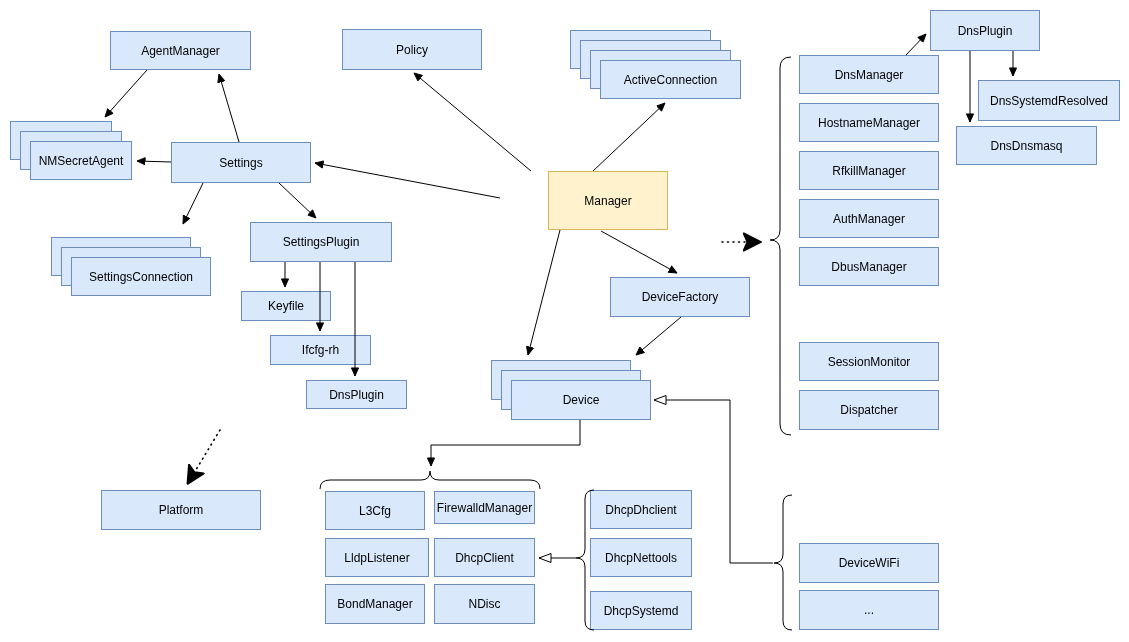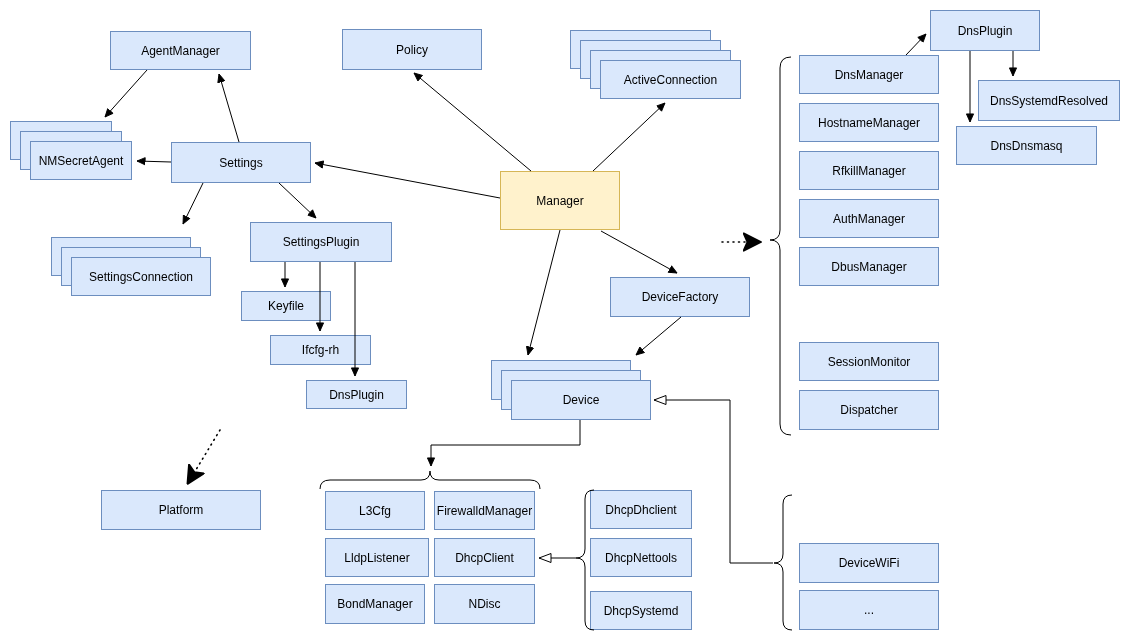--- a/index.html
+++ b/index.html
@@ -11,20 +11,21 @@
   .node{
     position:absolute;box-sizing:border-box;
     background:var(--node-fill,#dae8fc);
     border:1px solid var(--node-stroke,#6c8ebf);
     display:flex;align-items:center;justify-content:center;text-align:center;
     white-space:nowrap;
   }
   .node.yellow{
     background:var(--manager-fill,#fff2cc);
     border-color:var(--manager-stroke,#d6b656);
+    margin-left:48px;
   }
   .layer{
     position:absolute;box-sizing:border-box;
     background:var(--node-fill,#dae8fc);
     border:1px solid var(--node-stroke,#6c8ebf);
   }
   svg.edges{position:absolute;left:0;top:0;pointer-events:none;}
   .edge{stroke:var(--edge,#000);fill:none;stroke-width:1;}
   .edge.dotted{stroke-dasharray:1 4.5;stroke-width:1.6;stroke-linecap:round;}
   .brace{stroke:var(--edge,#000);fill:none;stroke-width:1;}
@@ -122,21 +123,21 @@
   <div class="node" style="left:799px;top:342px;width:140px;height:39px">
       <span>SessionMonitor</span>
     </div>
   <div class="node" style="left:799px;top:390px;width:140px;height:40px">
       <span>Dispatcher</span>
     </div>
 
   <div class="node" style="left:325px;top:491px;width:100px;height:39px">
       <span>L3Cfg</span>
     </div>
-  <div class="node" style="left:434px;top:491px;width:101px;height:39px">
+  <div class="node" style="left:434px;top:491px;width:101px;height:33px">
       <span>FirewalldManager</span>
     </div>
   <div class="node" style="left:325px;top:538px;width:104px;height:39px">
       <span>LldpListener</span>
     </div>
   <div class="node" style="left:434px;top:538px;width:101px;height:39px">
       <span>DhcpClient</span>
     </div>
   <div class="node" style="left:325px;top:584px;width:100px;height:40px">
       <span>BondManager</span>

